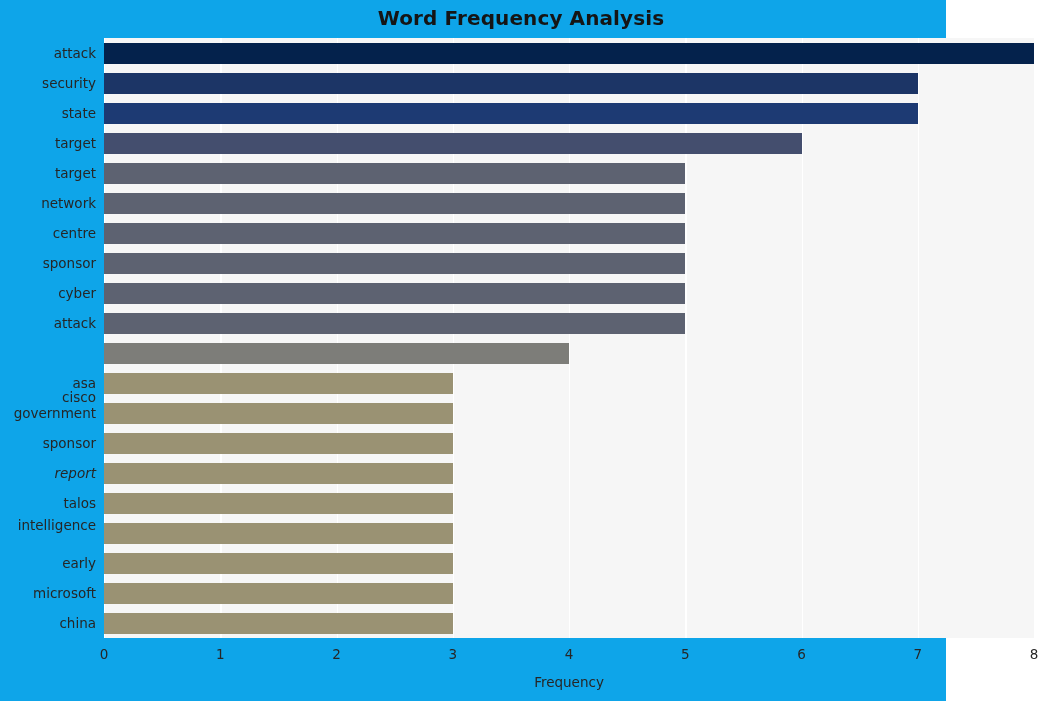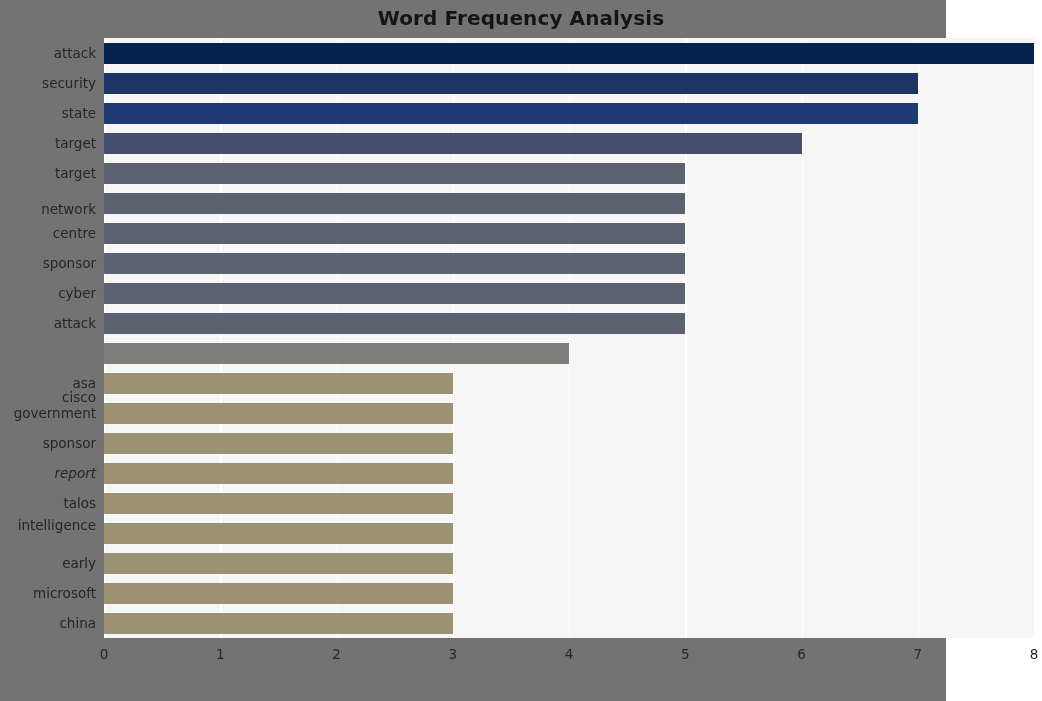--- a/index.html
+++ b/index.html
@@ -2,21 +2,21 @@
 <html><head>
 <meta charset="utf-8">
 <style>
   html,body{margin:0;padding:0;}
   body{
     width:1042px;height:701px;
     background:#ffffff;
     font-family:"DejaVu Sans","Liberation Sans",sans-serif;
     overflow:hidden;
   }
-  .figure{position:relative;width:946px;height:701px;background:#737373;}
+  .figure{position:relative;width:946px;height:701px;background:#0ea5e9;}
 
   
   .chart-title{
     position:absolute;left:0;top:6px;width:1042px;
     text-align:center;
     font-size:20px;font-weight:bold;color:#151515;
     letter-spacing:.1px;
     font-family:"DejaVu Sans","Liberation Sans",sans-serif;
   }
 
@@ -141,21 +141,21 @@
         </div>
       </div>
   </div>
 
   <div class="ylabels" id="ylabels">
       <div class="ylabel" style="top: 8px;">attack</div>
       <div class="ylabel" style="top: 38px;">security</div>
       <div class="ylabel" style="top: 68px;">state</div>
       <div class="ylabel" style="top: 98px;">target</div>
       <div class="ylabel" style="top: 128px;">target</div>
-      <div class="ylabel" style="top: 164px;">network</div>
+      <div class="ylabel" style="top: 158px;">network</div>
       <div class="ylabel" style="top: 188px;">centre</div>
       <div class="ylabel" style="top: 218px;">sponsor</div>
       <div class="ylabel" style="top: 248px;">cyber</div>
       <div class="ylabel" style="top: 278px;">attack</div>
       <div class="ylabel" style="top: 308px; margin-top: 44px;">cisco</div>
       <div class="ylabel" style="top: 338px;">asa</div>
       <div class="ylabel" style="top: 368px;">government</div>
       <div class="ylabel" style="top: 398px;">sponsor</div>
       <div class="ylabel" style="top: 428px; font-style: italic;">report</div>
       <div class="ylabel" style="top: 458px;">talos</div>
@@ -170,14 +170,15 @@
       <div class="xtick" style="left: 220.25px;">1</div>
       <div class="xtick" style="left: 336.5px;">2</div>
       <div class="xtick" style="left: 452.75px;">3</div>
       <div class="xtick" style="left: 569px;">4</div>
       <div class="xtick" style="left: 685.25px;">5</div>
       <div class="xtick" style="left: 801.5px;">6</div>
       <div class="xtick" style="left: 917.75px;">7</div>
       <div class="xtick" style="left: 1034px;">8</div>
     </div>
 
+  <div class="xaxis-label">Frequency</div>
 
 </div>
 
 </body></html>

